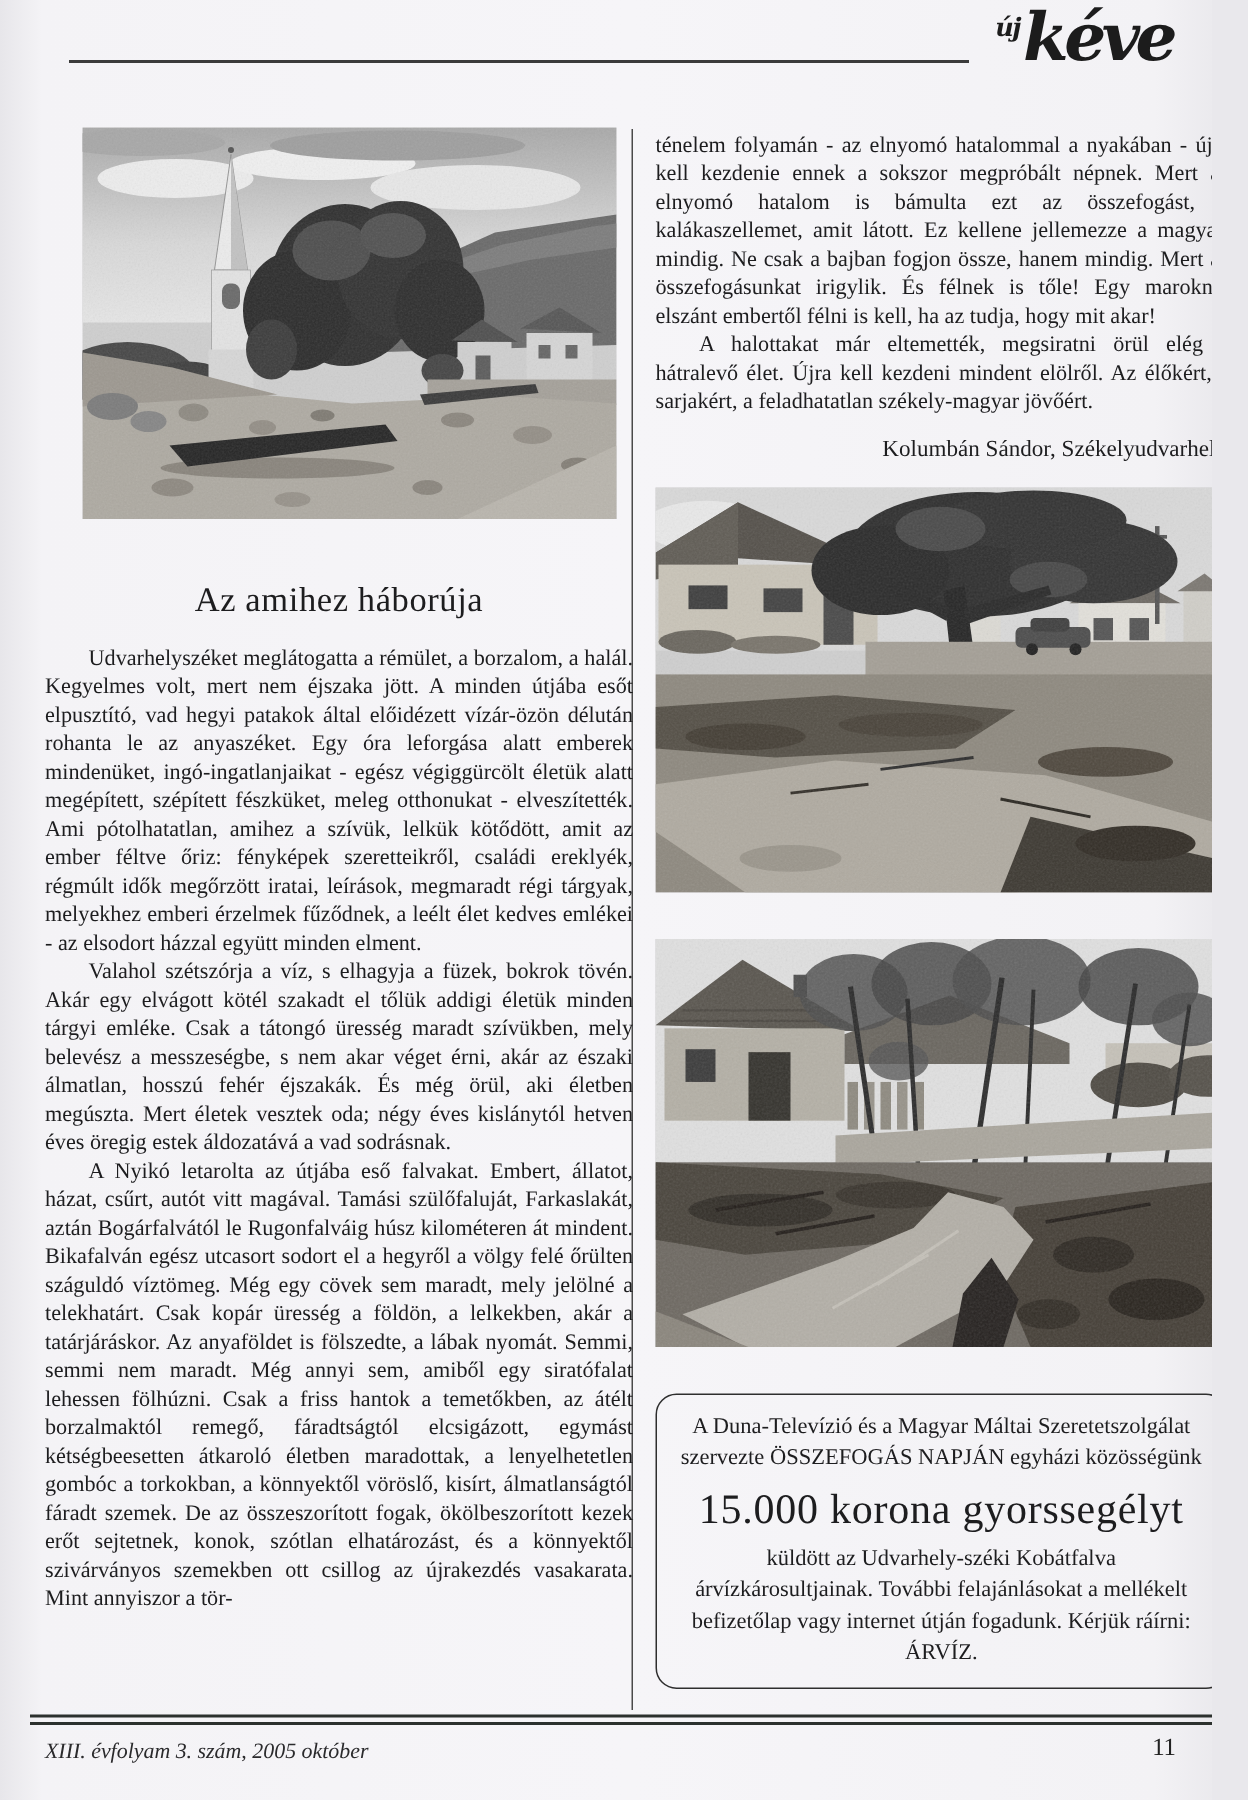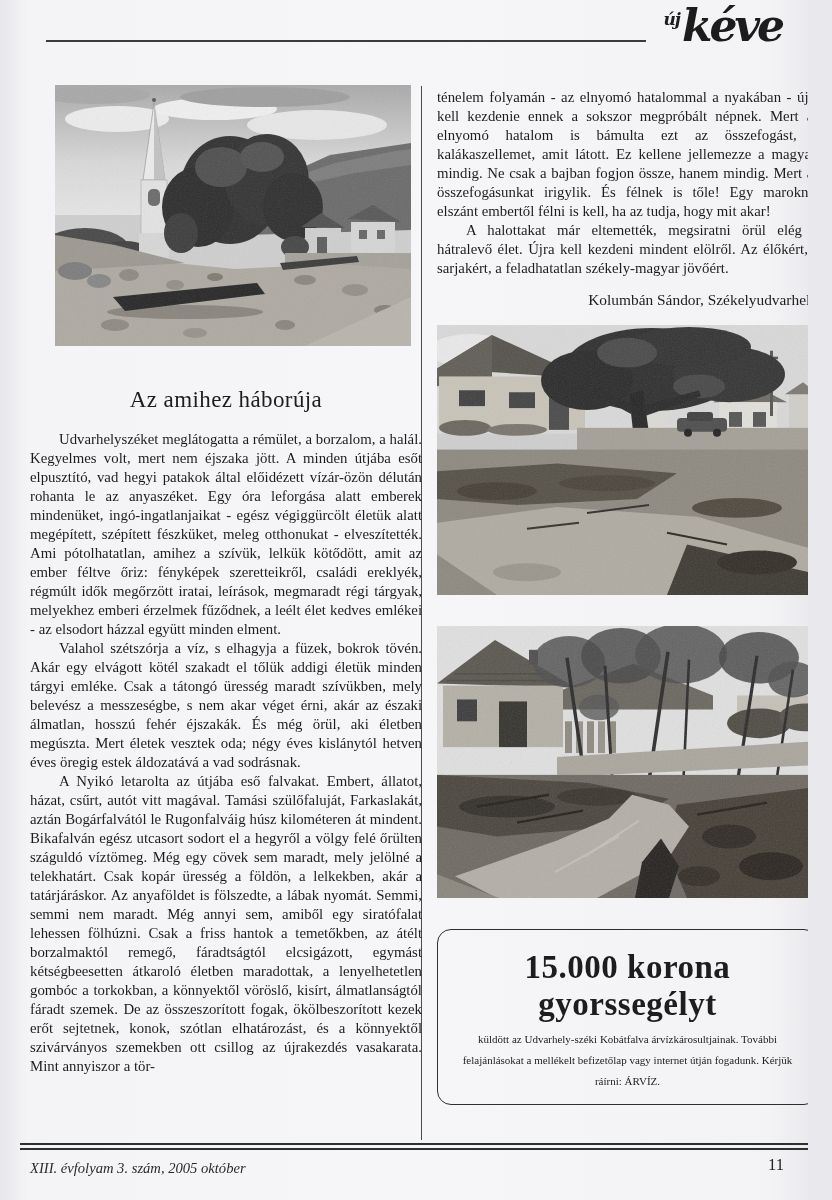--- a/index.html
+++ b/index.html
@@ -31,22 +31,22 @@
   .body-text p.noindent{text-indent:0;}
   .byline{margin:13px 2px 0 0;text-align:right;font-size:15.4px;}
   .byline .b{font-weight:normal;}
   
   .notice-box{
     margin-top:31px;box-sizing:border-box;width:381px;
     border:1.6px solid #2e2e2e;border-radius:14px;
     padding:11px 12px 12px 12px;text-align:center;
   }
   .notice-intro{margin:0;font-size:15px;line-height:21px;}
-  .notice-headline{margin:8px 0 6px 0;font-size:33px;font-weight:bold;letter-spacing:.5px;}
-  .notice-details{margin:0;font-size:11px;line-height:21px;}
+  .notice-headline{margin:8px 0 6px 0;font-size:28px;font-weight:normal;letter-spacing:.5px;}
+  .notice-details{margin:0;font-size:15px;line-height:21px;}
   
   .footer-rule{position:absolute;left:20px;top:1143px;width:792px;height:2.6px;border-top:2.4px solid #2c312e;border-bottom:2.4px solid #2c312e;}
   .footer-issue{position:absolute;left:30px;top:1160px;font-style:italic;font-size:14.6px;color:#2a2a2c;}
   .footer-page{position:absolute;right:24px;top:1155px;font-size:16.5px;color:#222;}
 </style>
 </head>
 <body>
 
 <div class="page">
 
@@ -266,20 +266,21 @@
       <line x1="260" y1="190" x2="330" y2="178" stroke="#241f1b" stroke-width="2.4"></line>
       <polygon points="195,170 232,180 252,202 230,236 160,274 60,274 18,252 120,216 172,194" fill="#b3afa7"></polygon>
       <line x1="182" y1="212" x2="118" y2="248" stroke="#c4c0b8" stroke-width="2"></line>
       <line x1="202" y1="196" x2="148" y2="232" stroke="#c4c0b8" stroke-width="2"></line>
       <polygon points="205,238 224,214 242,242 232,274 198,274" fill="#262220"></polygon>
       <polygon points="0,250 62,274 0,274" fill="#8b867d"></polygon>
       <rect x="0" y="0" width="381" height="274" filter="url(#grain3)" opacity="0.16"></rect>
     </svg>
 
     <div class="notice-box">
+      <p class="notice-intro">A Duna-Televízió és a Magyar Máltai Szeretetszolgálat szervezte ÖSSZEFOGÁS NAPJÁN egyházi közösségünk</p>
       <p class="notice-headline">15.000 korona gyorssegélyt</p>
       <p class="notice-details">küldött az Udvarhely-széki Kobátfalva árvízkárosultjainak. További felajánlásokat a mellékelt befizetőlap vagy internet útján fogadunk. Kérjük ráírni: ÁRVÍZ.</p>
     </div>
   </div>
 
   <div class="footer-rule"></div>
   <div class="footer-issue">XIII. évfolyam 3. szám, 2005 október</div>
   <div class="footer-page">11</div>
 
 </div>

